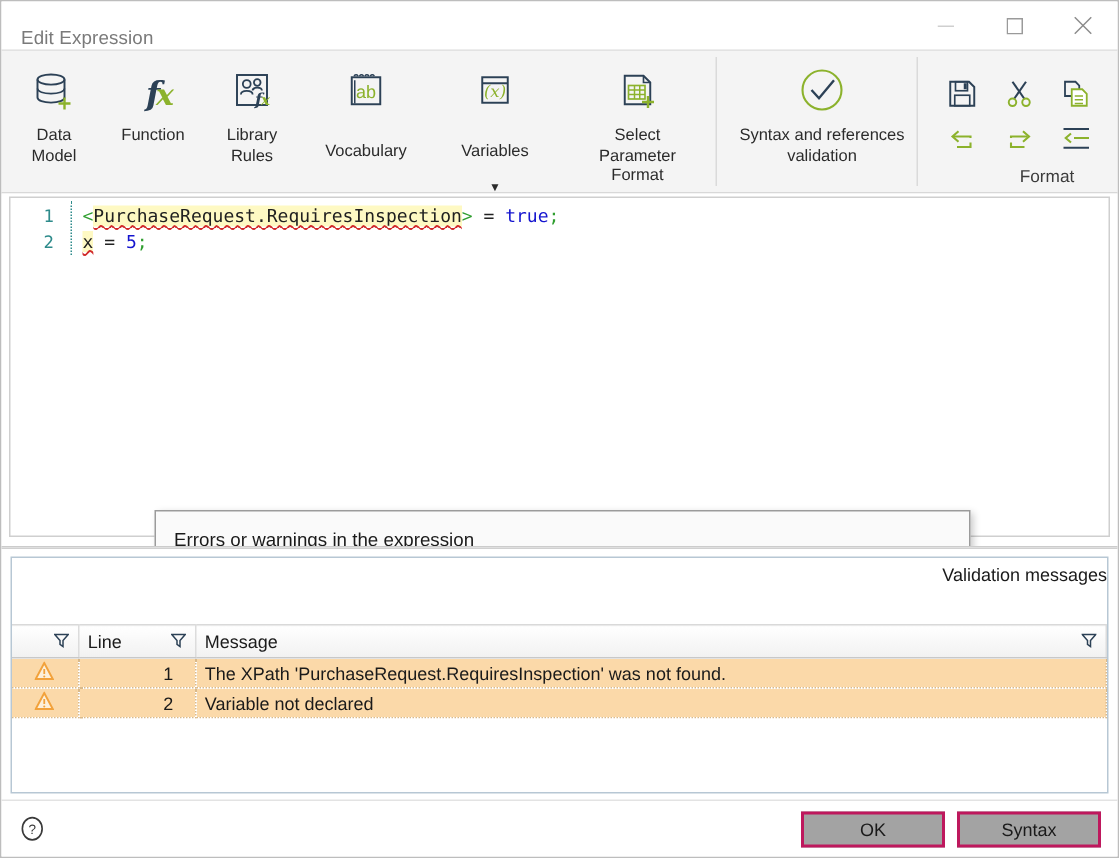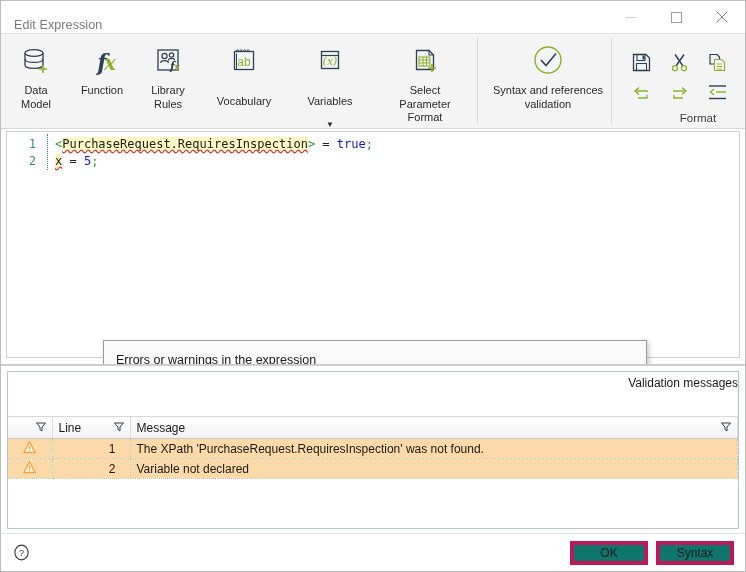--- a/index.html
+++ b/index.html
@@ -298,25 +298,25 @@
     padding: 0 11px;
     box-sizing: border-box;
   }
   .help-btn {
     width: 18px; height: 18px;
     display: flex; align-items: center; justify-content: center;
     cursor: default;
   }
   .footer-btns { margin-left: auto; display: flex; gap: 8px; }
   .foot-btn {
-    width: 78px;
+    width: 96px;
     height: 24px;
     font-size: 12px;
-    background: #0f766e;
-    border: 4px solid #be185d;
+    background: #a3a3a3;
+    border: 2px solid #be185d;
     color: #1a1a1a;
     display: flex; align-items: center; justify-content: center;
     cursor: default;
     box-sizing: border-box;
     font-family: "Liberation Sans", sans-serif;
   }
 </style>
 </head>
 <body>
 

